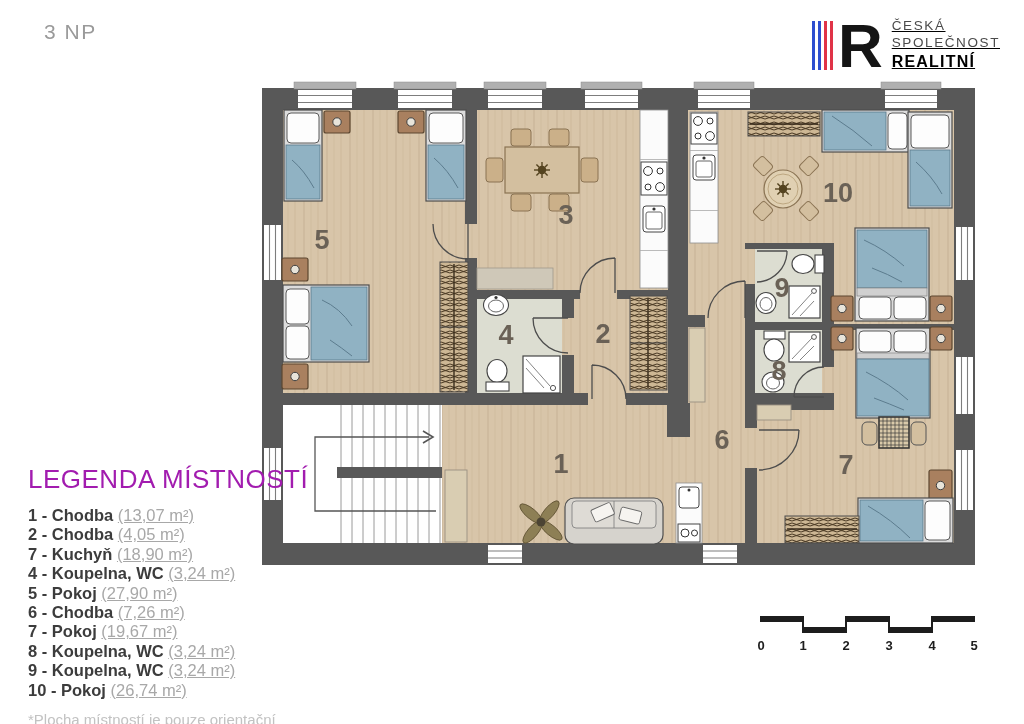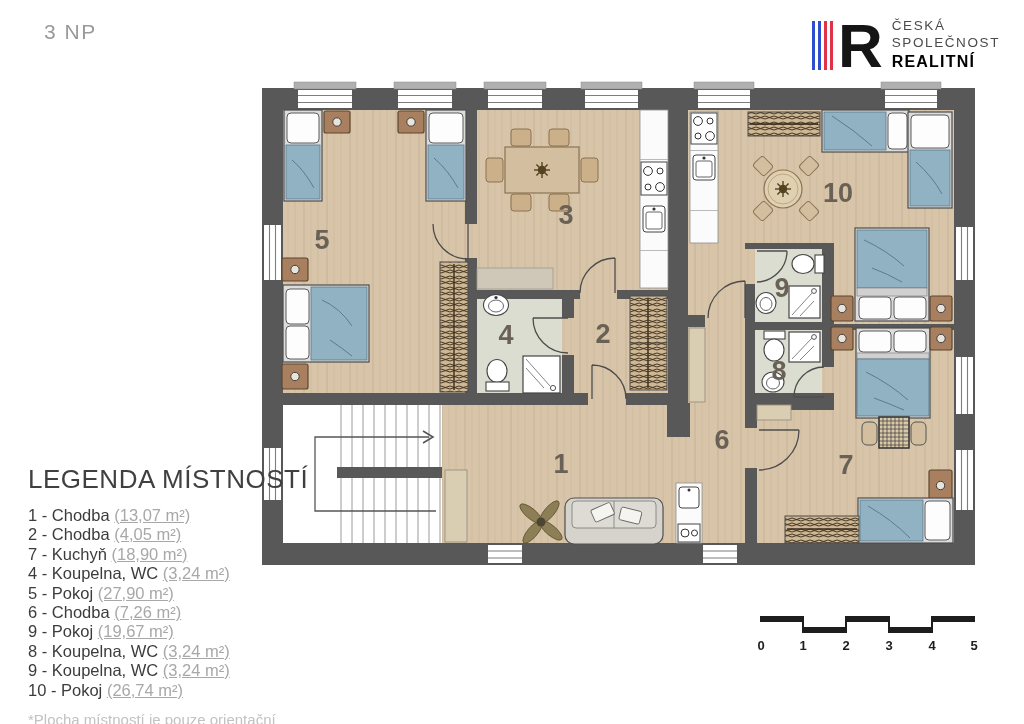--- a/index.html
+++ b/index.html
@@ -5,27 +5,27 @@
   html,body{margin:0;padding:0;}
   body{
     width:1024px;height:724px;position:relative;background:#ffffff;
     font-family:"Liberation Sans", sans-serif;overflow:hidden;
   }
   .floor-label{position:absolute;left:44px;top:20px;font-size:21px;color:#9a9a9a;letter-spacing:1.5px;}
   .logo{position:absolute;right:24px;top:18px;display:flex;align-items:center;gap:11px;}
   .logo-mark{display:flex;align-items:center;gap:2.5px;height:54px;}
   .stripe{width:3.5px;height:49px;display:inline-block;}
   .logo-r{font-size:62px;font-weight:bold;color:#151515;line-height:49px;margin-left:2px;letter-spacing:-2px;}
-  .logo-text{display:flex;flex-direction:column;}
+  .logo-text{display:flex;flex-direction:column;text-decoration:underline;}
   .logo-line{font-size:13.5px;color:#4b4b4b;letter-spacing:1.6px;line-height:16.5px;}
   .logo-realitni{font-size:16px;font-weight:bold;color:#000000;letter-spacing:1.2px;line-height:22px;}
   .legend{position:absolute;left:28px;top:464px;width:310px;}
-  .legend-title{font-size:26px;color:#404040;letter-spacing:.5px;margin-bottom:11px;}
+  .legend-title{font-size:26px;color:#a21caf;letter-spacing:.5px;margin-bottom:11px;}
   .legend-row{font-size:16.5px;line-height:19.4px;color:#3c3c3c;white-space:nowrap;}
-  .legend-row .lbl{font-weight:normal;}
+  .legend-row .lbl{font-weight:bold;}
   .legend-row .area{color:#a8a8a8;text-decoration:underline;}
   .legend-note{margin-top:11px;font-size:15px;color:#c2c2c2;text-decoration:underline;}
   svg.plan{position:absolute;left:0;top:0;}
   text.room-num{font-family:"Liberation Sans",sans-serif;font-size:27px;font-weight:bold;fill:#6a6156;text-anchor:middle;}
   text.sb-num{font-family:"Liberation Sans",sans-serif;font-size:13px;font-weight:bold;fill:#1d1d1d;text-anchor:middle;}
 </style>
 </head>
 <body>
 
 <svg class="plan" width="1024" height="724" viewBox="0 0 1024 724">
@@ -467,19 +467,19 @@
 
 <div class="legend">
   <div class="legend-title">LEGENDA MÍSTNOSTÍ</div>
   <div class="legend-items">
     <div class="legend-row"><span class="lbl">1 - Chodba</span> <span class="area">(13,07 m²)</span></div>
     <div class="legend-row"><span class="lbl">2 - Chodba</span> <span class="area">(4,05 m²)</span></div>
     <div class="legend-row"><span class="lbl">7 - Kuchyň</span> <span class="area">(18,90 m²)</span></div>
     <div class="legend-row"><span class="lbl">4 - Koupelna, WC</span> <span class="area">(3,24 m²)</span></div>
     <div class="legend-row"><span class="lbl">5 - Pokoj</span> <span class="area">(27,90 m²)</span></div>
     <div class="legend-row"><span class="lbl">6 - Chodba</span> <span class="area">(7,26 m²)</span></div>
-    <div class="legend-row"><span class="lbl">9 - Pokoj</span> <span class="area">(19,67 m²)</span></div>
+    <div class="legend-row"><span class="lbl">7 - Pokoj</span> <span class="area">(19,67 m²)</span></div>
     <div class="legend-row"><span class="lbl">8 - Koupelna, WC</span> <span class="area">(3,24 m²)</span></div>
     <div class="legend-row"><span class="lbl">9 - Koupelna, WC</span> <span class="area">(3,24 m²)</span></div>
     <div class="legend-row"><span class="lbl">10 - Pokoj</span> <span class="area">(26,74 m²)</span></div>
   </div>
   <div class="legend-note">*Plocha místností je pouze orientační</div>
 </div>
 
 </body></html>

